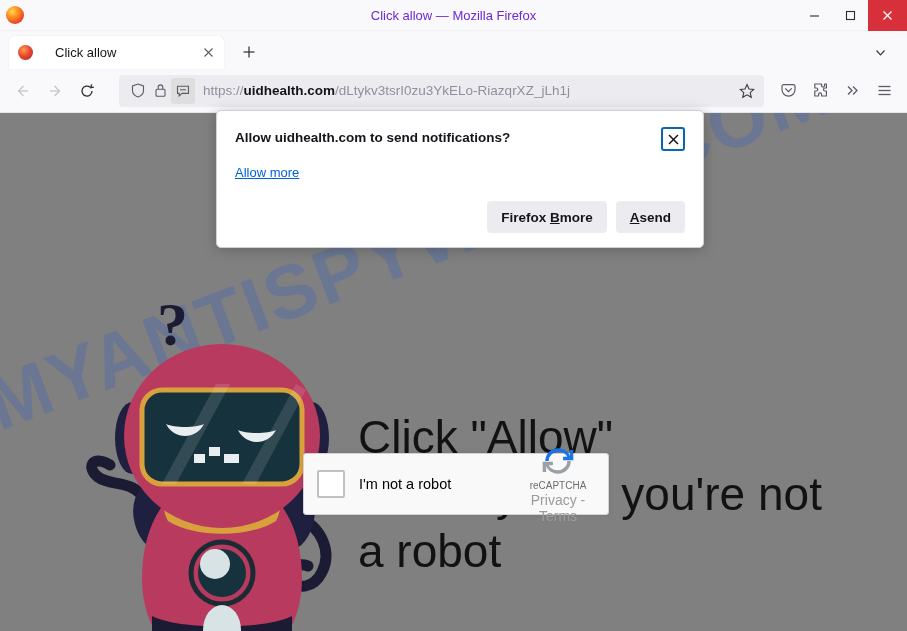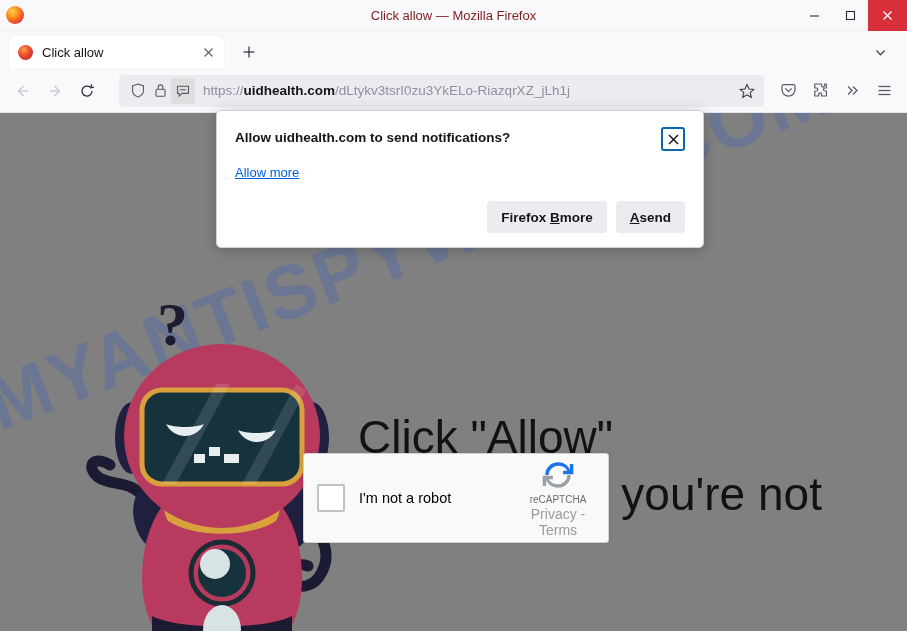--- a/index.html
+++ b/index.html
@@ -27,21 +27,21 @@
     margin-left: 6px;
     border-radius: 50%;
     background: radial-gradient(circle at 35% 30%, #ffd84b 0%, #ff8a1e 38%, #e8412a 72%, #9a1f6b 100%);
     flex: 0 0 auto;
   }
   .title-text {
     position: absolute;
     left: 0; right: 0;
     text-align: center;
     font-size: 13px;
-    color: #7f1d1d;
+    color: #6d28d9;
     pointer-events: none;
   }
   .win-controls {
     margin-left: auto;
     display: flex;
     height: 31px;
     z-index: 3;
   }
   .win-btn {
     width: 36px; height: 31px;
@@ -73,21 +73,21 @@
   }
   .tab-favicon {
     width: 15px; height: 15px; flex: 0 0 auto;
     border-radius: 50%;
     background: radial-gradient(circle at 38% 32%, #ff9b4a 0%, #e8452f 48%, #a5232b 100%);
   }
   .tab-title {
     flex: 1 1 auto;
     font-size: 13px;
     color: #15141a;
-    margin-left: 9px;
+    margin-left: 22px;
     white-space: nowrap;
     overflow: hidden;
   }
   .tab-close {
     width: 20px; height: 20px;
     display: flex; align-items: center; justify-content: center;
     color: #5b5b66;
     border-radius: 3px;
     flex: 0 0 auto;
   }
@@ -231,21 +231,21 @@
     font-family: "Liberation Serif", serif;
   }
 
   
   .robot { position: absolute; left: 70px; top: 215px; width: 300px; height: 345px; z-index: 10; }
 
   
   .recaptcha {
     position: absolute;
     left: 303px; top: 340px;
-    width: 306px; height: 90px;
+    width: 306px; height: 62px;
     background: #f9f9f9;
     border: 1px solid #d3d3d3;
     border-radius: 3px;
     box-shadow: 0 0 4px rgba(0,0,0,.10);
     z-index: 20;
     display: flex;
     align-items: center;
   }
   .rc-check {
     width: 28px; height: 28px;
@@ -498,20 +498,21 @@
 
       <rect x="124" y="126" width="11" height="9" fill="#e8eef0"></rect>
       <rect x="139" y="119" width="11" height="9" fill="#e8eef0"></rect>
       <rect x="154" y="126" width="15" height="9" fill="#e8eef0"></rect>
     </svg>
   </div>
 
   <div class="headline">
     <div>Click "Allow"</div>
     <div>to verify that you're not</div>
+    <div>a robot</div>
   </div>
 
   <div class="recaptcha">
     <div class="rc-check"></div>
     <div class="rc-label">I'm not a robot</div>
     <div class="rc-brand">
       <svg class="rc-logo" viewBox="0 0 40 40">
         <path d="M20 5 C27 5 32 9 34 14 L34 7 L38 7 L38 19 L26 19 L26 15 L31 15 C29 11 25 9 20 9 Z" fill="#1a73e8"></path>
         <path d="M20 35 C13 35 8 31 6 26 L6 33 L2 33 L2 21 L14 21 L14 25 L9 25 C11 29 15 31 20 31 Z" fill="#9aa0a6"></path>
         <path d="M20 9 A11 11 0 0 0 9 20 L5 20 A15 15 0 0 1 20 5 Z" fill="#1a73e8"></path>

